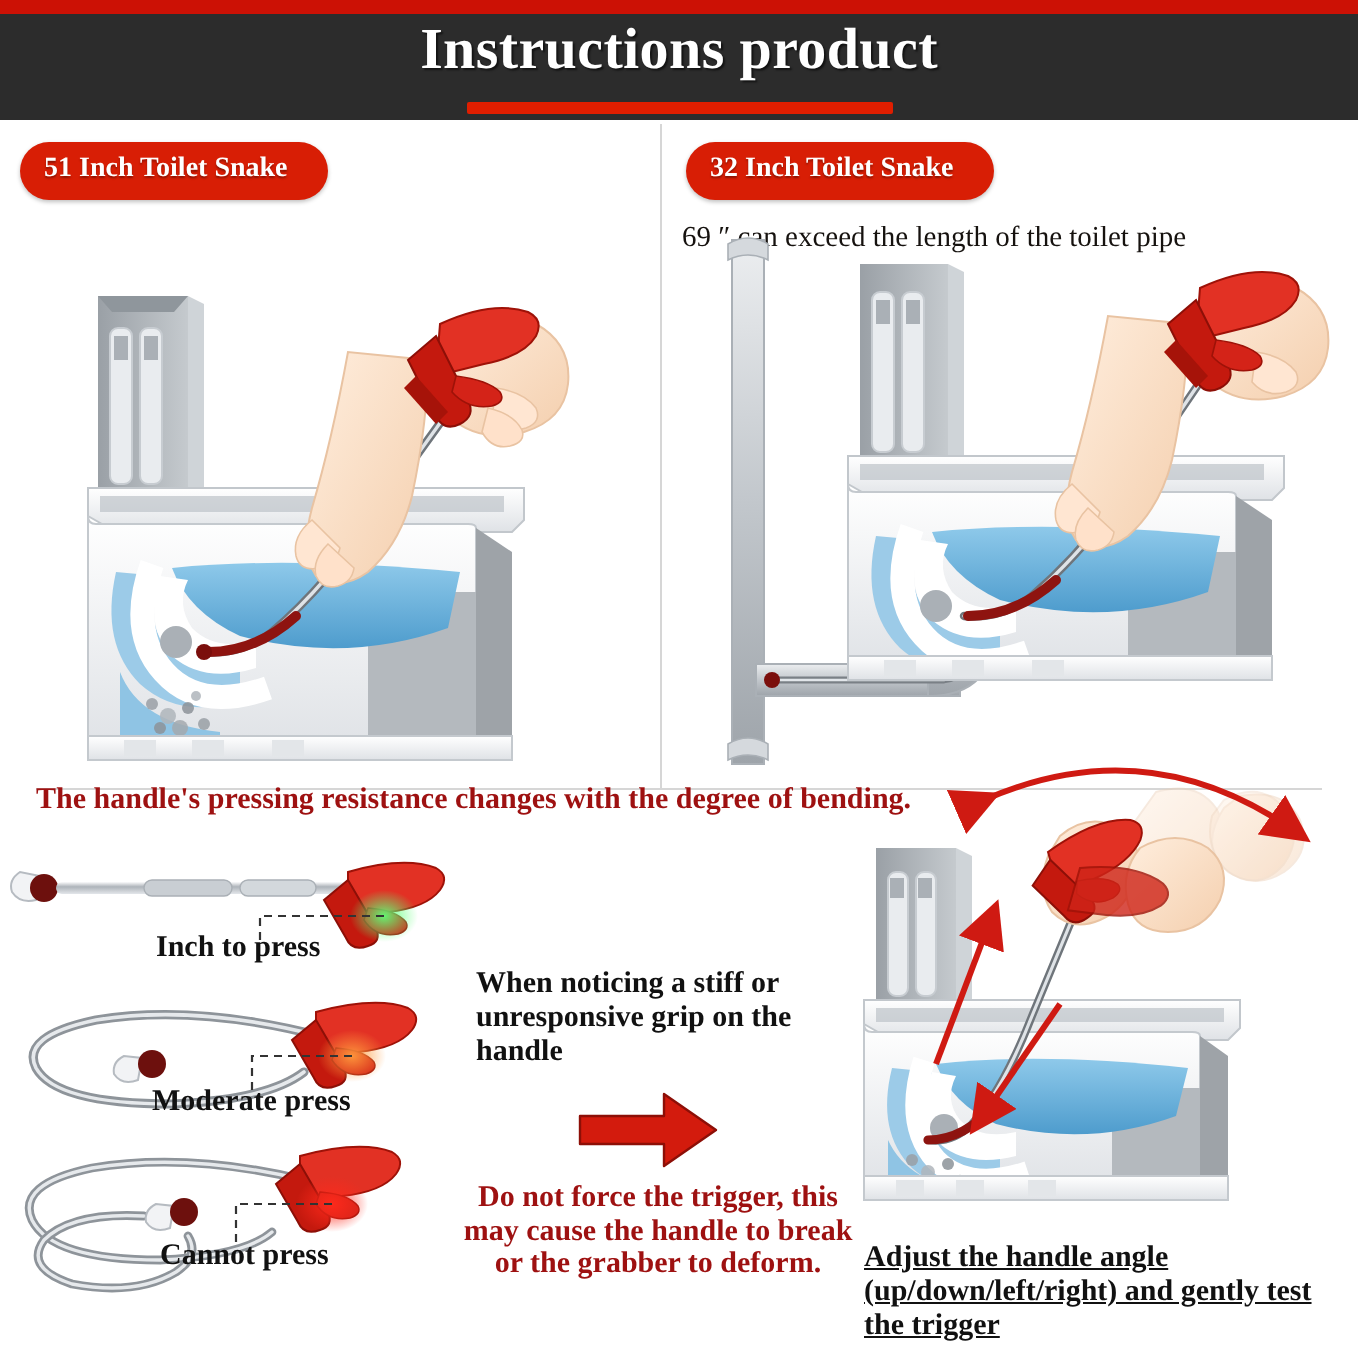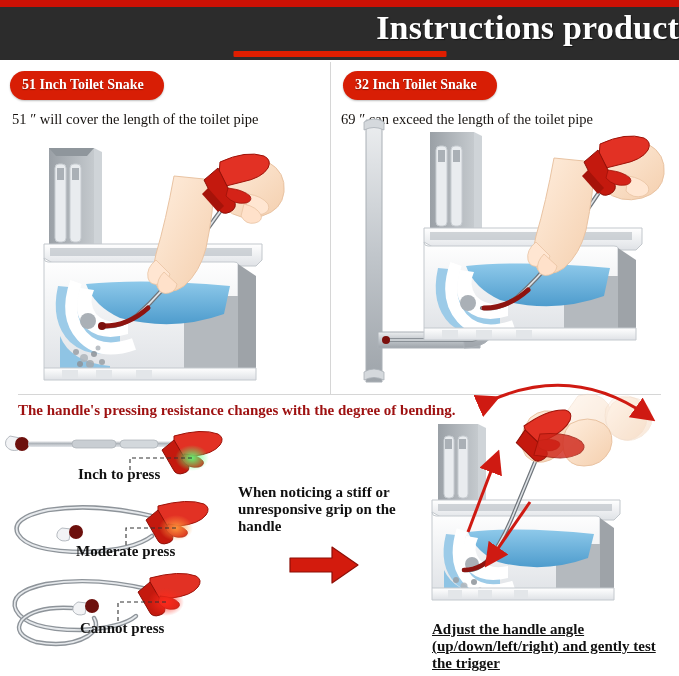--- a/index.html
+++ b/index.html
@@ -11,23 +11,23 @@
     overflow:hidden;
     position:relative;
   }
   #page{position:relative;width:679px;height:676px;overflow:hidden;background:#fff;}
 
   
   .top-stripe{position:absolute;left:0;top:0;width:679px;height:7px;background:#cc1105;}
   .header{position:absolute;left:0;top:7px;width:679px;height:53px;background:#2c2c2c;}
   .header-title{
     position:absolute;left:0;top:2px;width:679px;
-    text-align:right;color:#ffffff;
-    font-family:"Liberation Serif", serif;
-    font-weight:bold;font-size:34px;letter-spacing:.2px;
+    text-align:center;color:#ffffff;
+    font-family:"Liberation Serif", serif;
+    font-weight:bold;font-size:29px;letter-spacing:.2px;
     text-shadow:1px 1px 1px rgba(0,0,0,.6);
   }
   .header-underline{
     position:absolute;left:50%;transform:translateX(-50%);
     top:44px;width:213px;height:6px;background:#e01e00;border-radius:1px;
   }
 
   
   .v-divider{position:absolute;left:330px;top:62px;width:1px;height:332px;background:#d6d6d6;}
   .h-divider{position:absolute;left:18px;top:394px;width:643px;height:1px;background:#d6d6d6;}
@@ -51,21 +51,21 @@
   .sub-line{
     position:absolute;
     font-family:"Liberation Serif", serif;
     font-size:14.5px;color:#16120f;white-space:nowrap;
   }
   #sub-51{left:12px;top:111px;}
   #sub-69{left:341px;top:111px;}
 
   
   .mid-headline{
-    position:absolute;left:18px;top:402px;
+    position:absolute;left:18px;top:392px;
     font-family:"Liberation Serif", serif;
     font-weight:bold;font-size:15px;color:#9e1111;white-space:nowrap;
   }
 
   
   .label-dark{
     position:absolute;
     font-family:"Liberation Serif", serif;
     font-weight:bold;font-size:15px;color:#111;
     text-align:center;white-space:nowrap;
@@ -109,21 +109,20 @@
   <div class="header">
     <div class="header-title">Instructions product</div>
     <div class="header-underline"></div>
   </div>
 
   <div class="v-divider"></div>
   <div class="h-divider"></div>
 
   <div class="badge" id="badge-51">51 Inch Toilet Snake</div>
   <div class="badge" id="badge-69">32 Inch Toilet Snake</div>
-  <div class="sub-line" id="sub-51">51 ″ will cover the length of the toilet pipe</div>
   <div class="sub-line" id="sub-69">69 ″ can exceed the length of the toilet pipe</div>
 
   <div class="art" style="left:24px;top:136px;">
     <svg width="300" height="252" viewBox="0 0 300 252">
       <defs>
         <linearGradient id="porc" x1="0" y1="0" x2="0" y2="1">
           <stop offset="0" stop-color="#ffffff"></stop>
             <stop offset="1" stop-color="#dfe2e6"></stop>
         </linearGradient>
         <linearGradient id="shade" x1="0" y1="0" x2="1" y2="0">
@@ -384,20 +383,21 @@
   <div class="label-dark" id="lbl-cannot">Cannot press</div>
 
   <div class="center-note">When noticing a stiff or unresponsive grip on the handle</div>
 
   <div class="big-arrow">
     <svg width="72" height="40" viewBox="0 0 72 40">
       <path d="M2 13 L44 13 L44 2 L70 20 L44 38 L44 27 L2 27 Z" fill="#d31b0d" stroke="#8d0f07" stroke-width="1.2" stroke-linejoin="round"></path>
     </svg>
   </div>
 
+  <div class="warn-note">Do not force the trigger, this may cause the handle to break or the grabber to deform.</div>
 
   <div class="art" style="left:424px;top:404px;">
     <svg width="252" height="216" viewBox="0 0 252 216">
       <defs>
         <linearGradient id="porc3" x1="0" y1="0" x2="0" y2="1">
           <stop offset="0" stop-color="#ffffff"></stop>
             <stop offset="1" stop-color="#dfe2e6"></stop>
         </linearGradient>
         <linearGradient id="shade3" x1="0" y1="0" x2="1" y2="0">
           <stop offset="0" stop-color="#9aa0a6"></stop>

